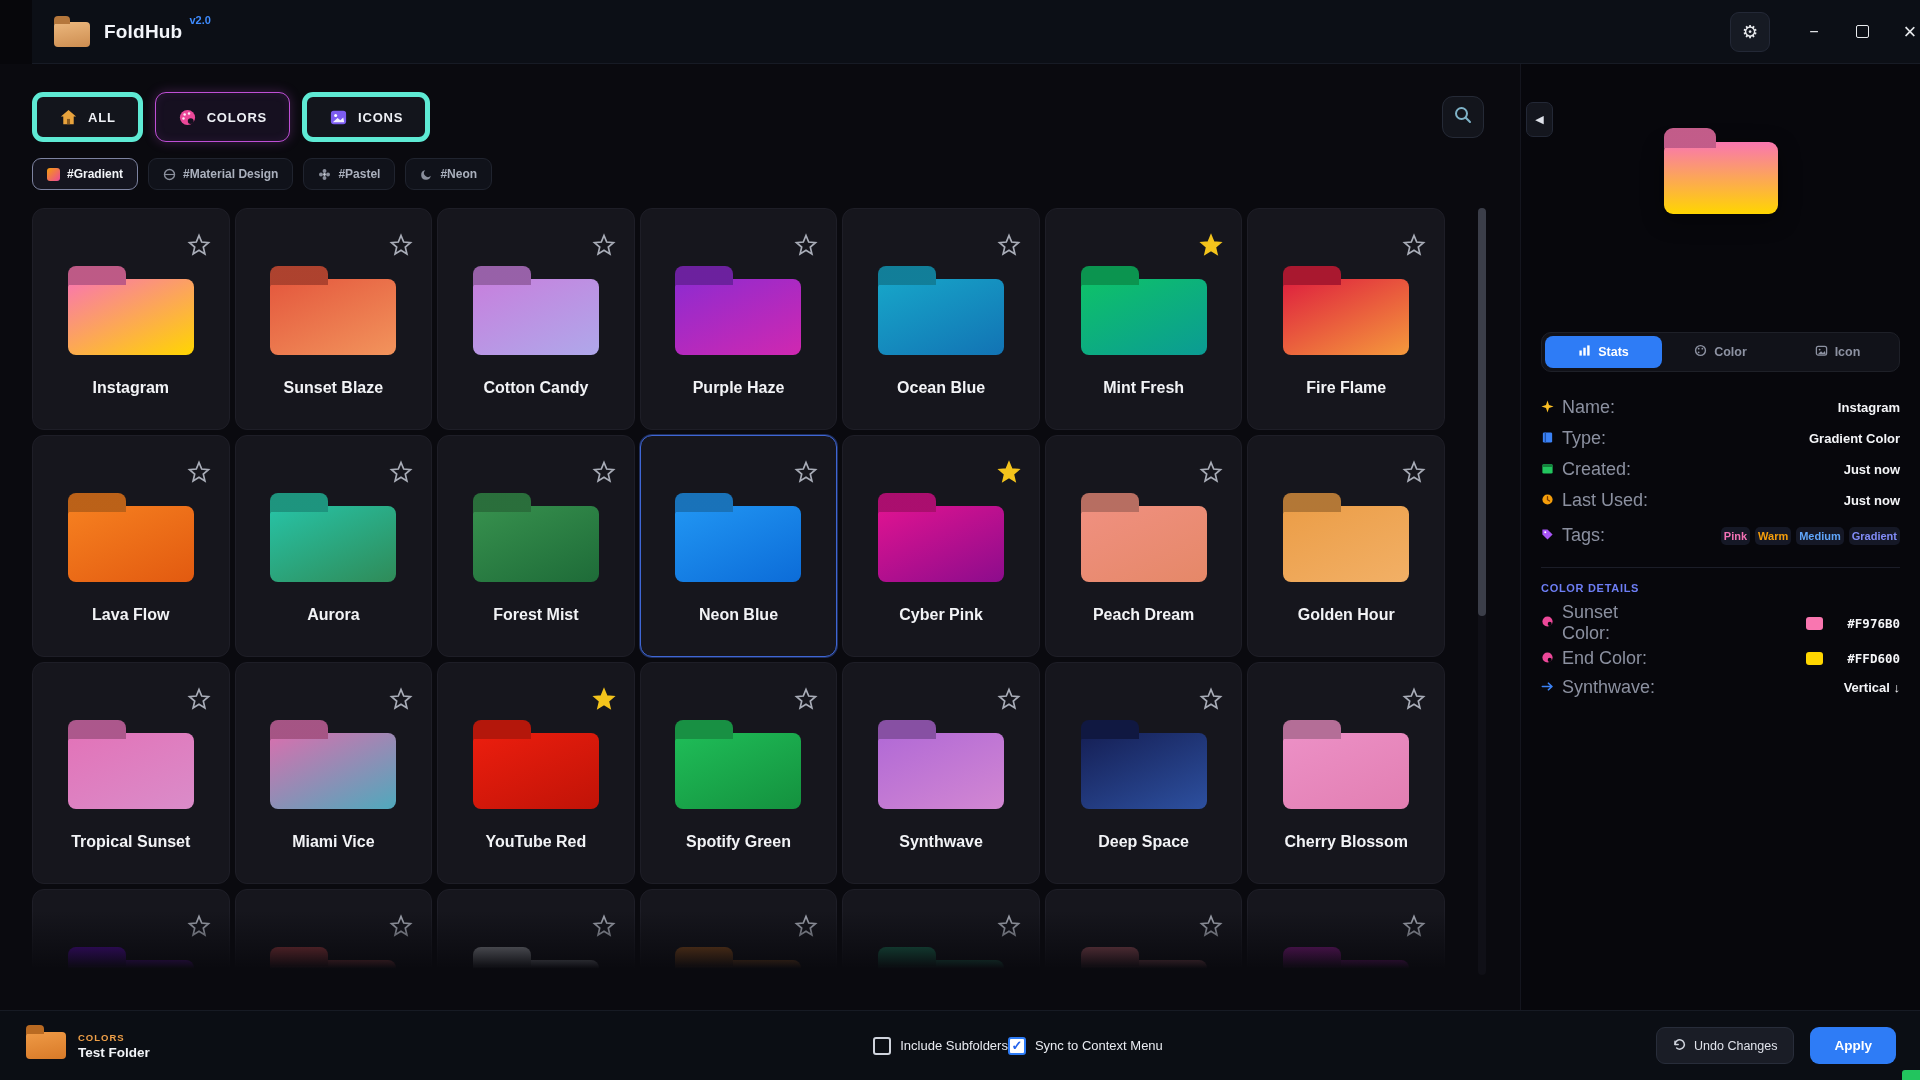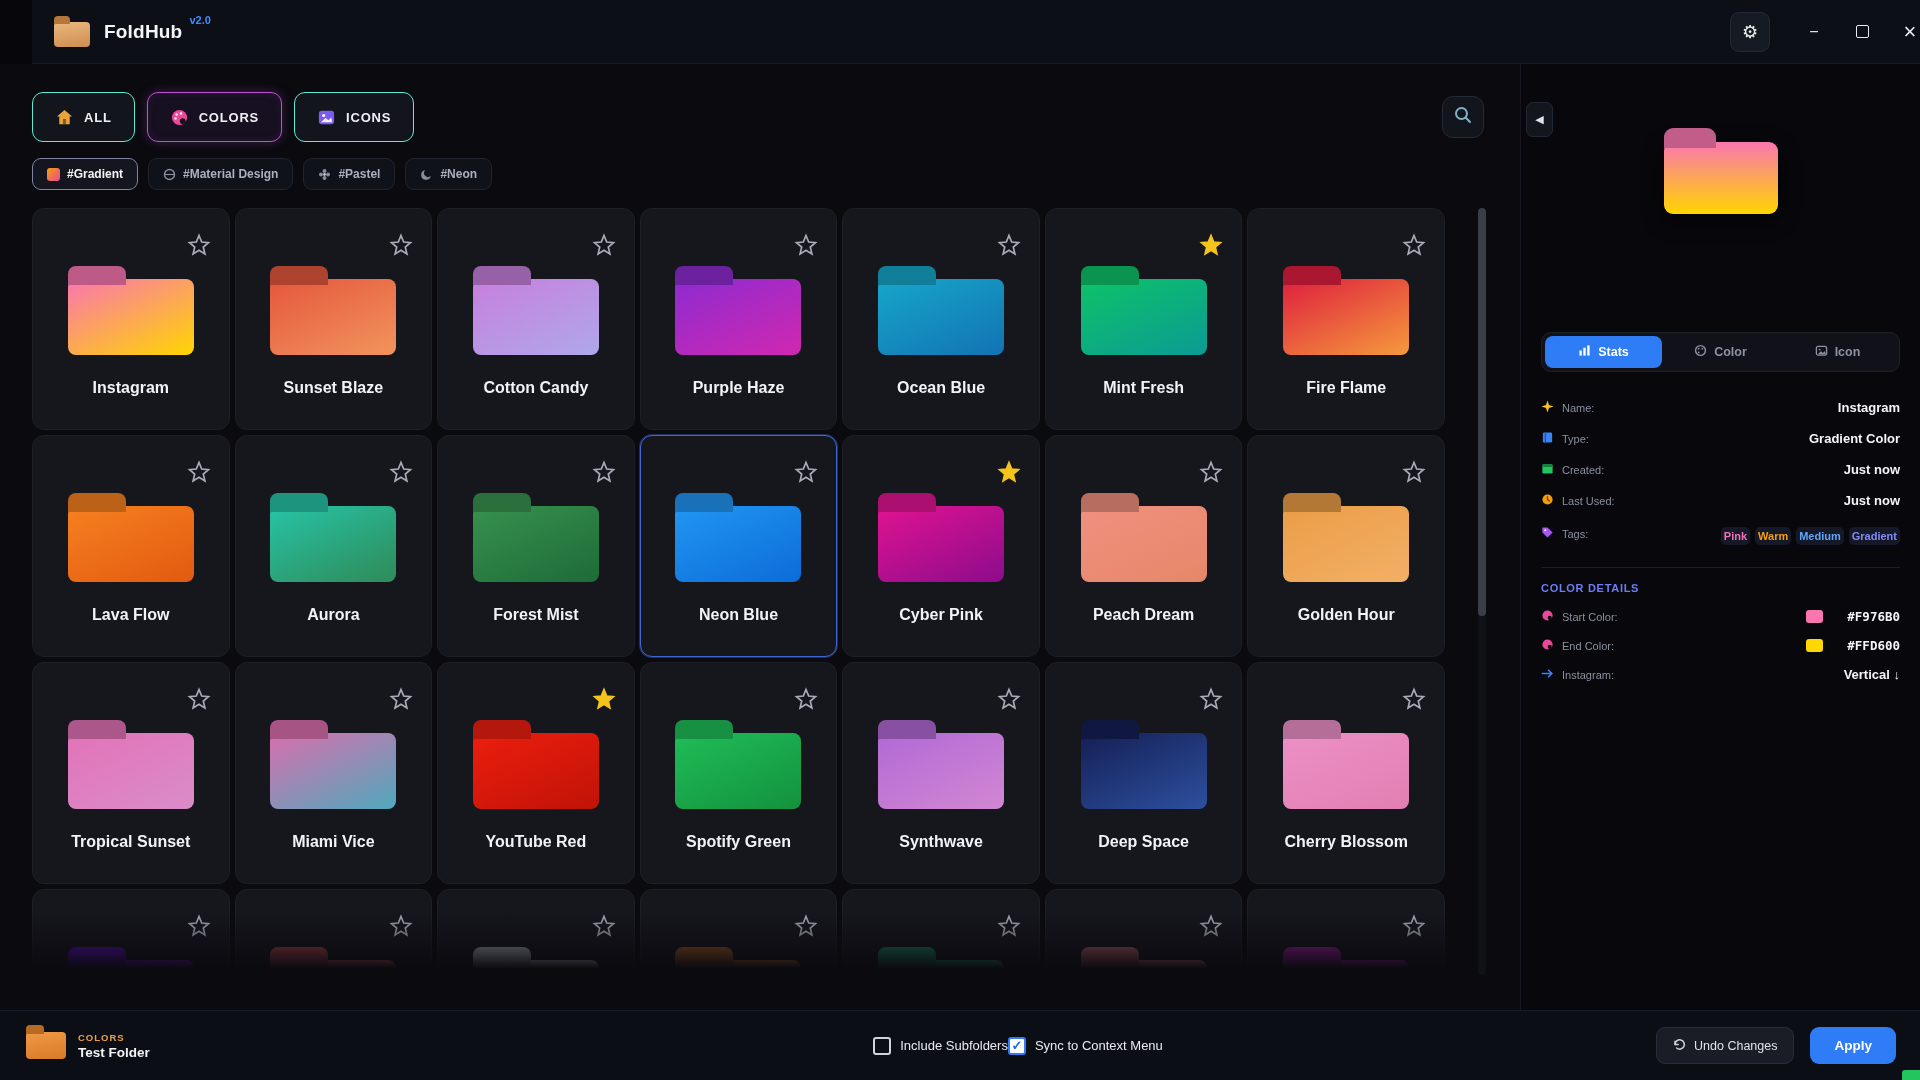--- a/index.html
+++ b/index.html
@@ -22,21 +22,21 @@
   .win-btn.gear { background:#161a23; border:1px solid #232836; font-size:18px; margin-right:16px; }
   .win-btn + .win-btn { margin-left:8px; }
   .max-box { width:13px; height:13px; border:1.7px solid #e8eaed; border-radius:2px; }
   .win-btn.close { font-size:22px; }
 
   
   .main { position:absolute; left:0; top:64px; right:400px; bottom:70px; background:#0a0a0f; }
 
   .toolbar { position:absolute; left:32px; top:28px; display:flex; gap:12px; }
   .tab-pill { height:50px; display:flex; align-items:center; gap:10px; padding:0 22px;
-    background:#13151c; border:1px solid #5eead4; border-radius:11px; cursor:pointer; }
+    background:#13151c; border:5px solid #5eead4; border-radius:11px; cursor:pointer; }
   .tab-pill .tp-label { font-size:13px; font-weight:bold; letter-spacing:.8px; color:#eef0f5; }
   .tab-pill.active { background:#161020; border:1px solid #bf4fd6;
     box-shadow:0 0 12px rgba(190,80,215,.28), inset 0 0 10px rgba(190,80,215,.10); }
   .icon-badge { display:flex; align-items:center; }
 
   .search-btn { position:absolute; right:36px; top:32px; width:42px; height:42px;
     background:#13151c; border:1px solid #252a36; border-radius:11px;
     display:flex; align-items:center; justify-content:center; cursor:pointer; }
 
   .filters { position:absolute; left:32px; top:94px; display:flex; gap:10px; }
@@ -83,21 +83,21 @@
 
   .side-tabs { display:flex; margin:118px 20px 0 20px; background:#111219;
     border:1px solid #1e2028; border-radius:10px; padding:3px; height:40px; }
   .side-tab { flex:1; display:flex; align-items:center; justify-content:center; gap:7px;
     border-radius:8px; font-size:12.5px; font-weight:bold; color:#8d92a2; cursor:pointer; }
   .side-tab.active { background:#2e7cf6; color:#ffffff; }
 
   .stats { margin:20px 20px 0 20px; }
   .stat-row { display:flex; align-items:center; min-height:31px; }
   .stat-left { display:flex; align-items:center; gap:8px; width:120px; flex:0 0 auto; }
-  .stat-label { font-size:11px; color:#8b90a0; }
+  .stat-label { font-size:18px; color:#8b90a0; }
   .stat-value { flex:1; text-align:right; font-size:13px; font-weight:bold; color:#f4f5f8; }
   .tags-value { flex:1; display:flex; flex-wrap:wrap; justify-content:flex-end; gap:5px; padding:6px 0; }
   .tagchip { background:#151826; border-radius:5px; padding:3px 3px; font-size:11px; font-weight:bold; }
 
   .side-divider { margin:16px 20px 0 20px; border-top:1px solid #1b1d28; }
   .section-title { margin:14px 20px 0 20px; font-size:11px; font-weight:bold;
     letter-spacing:.7px; color:#6d7ef5; }
   .detail-rows { margin:8px 20px 0 20px; }
   .detail-row { display:flex; align-items:center; min-height:29px; }
   .swatch { width:17px; height:13px; border-radius:3px; margin-right:8px; }
@@ -660,21 +660,21 @@
   <div class="side-divider"></div>
   <div class="section-title">COLOR DETAILS</div>
 
   <div class="detail-rows">
     <div class="detail-row">
       <span class="stat-left">
         <span><svg viewBox="0 0 14 14" width="13" height="13">
               <circle cx="7" cy="7" r="5.5" fill="#ec4899"></circle>
               <circle cx="9.4" cy="9.6" r="2.2" fill="#07070c"></circle>
             </svg></span>
-        <span class="stat-label">Start Color:</span>
+        <span class="stat-label">Sunset Color:</span>
       </span>
       <span class="detail-value">
         <span class="swatch" style="background: rgb(249, 118, 176);"></span>
         <span class="hex">#F976B0</span>
       </span>
     </div>
     <div class="detail-row">
       <span class="stat-left">
         <span><svg viewBox="0 0 14 14" width="13" height="13">
               <circle cx="7" cy="7" r="5.5" fill="#ec4899"></circle>
@@ -685,21 +685,21 @@
       <span class="detail-value">
         <span class="swatch" style="background: rgb(255, 214, 0);"></span>
         <span class="hex">#FFD600</span>
       </span>
     </div>
     <div class="detail-row">
       <span class="stat-left">
         <span><svg viewBox="0 0 14 14" width="13" height="13">
               <path d="M1.5 7 H11 M8 3.5 L11.8 7 L8 10.5" stroke="#3b82f6" stroke-width="1.8" fill="none" stroke-linecap="round" stroke-linejoin="round"></path>
             </svg></span>
-        <span class="stat-label">Instagram:</span>
+        <span class="stat-label">Synthwave:</span>
       </span>
       <span class="detail-value">
         <span class="dir-value">Vertical ↓</span>
       </span>
     </div>
   </div>
 </aside>
 
 <div class="bottombar">
   <div class="bb-left">

